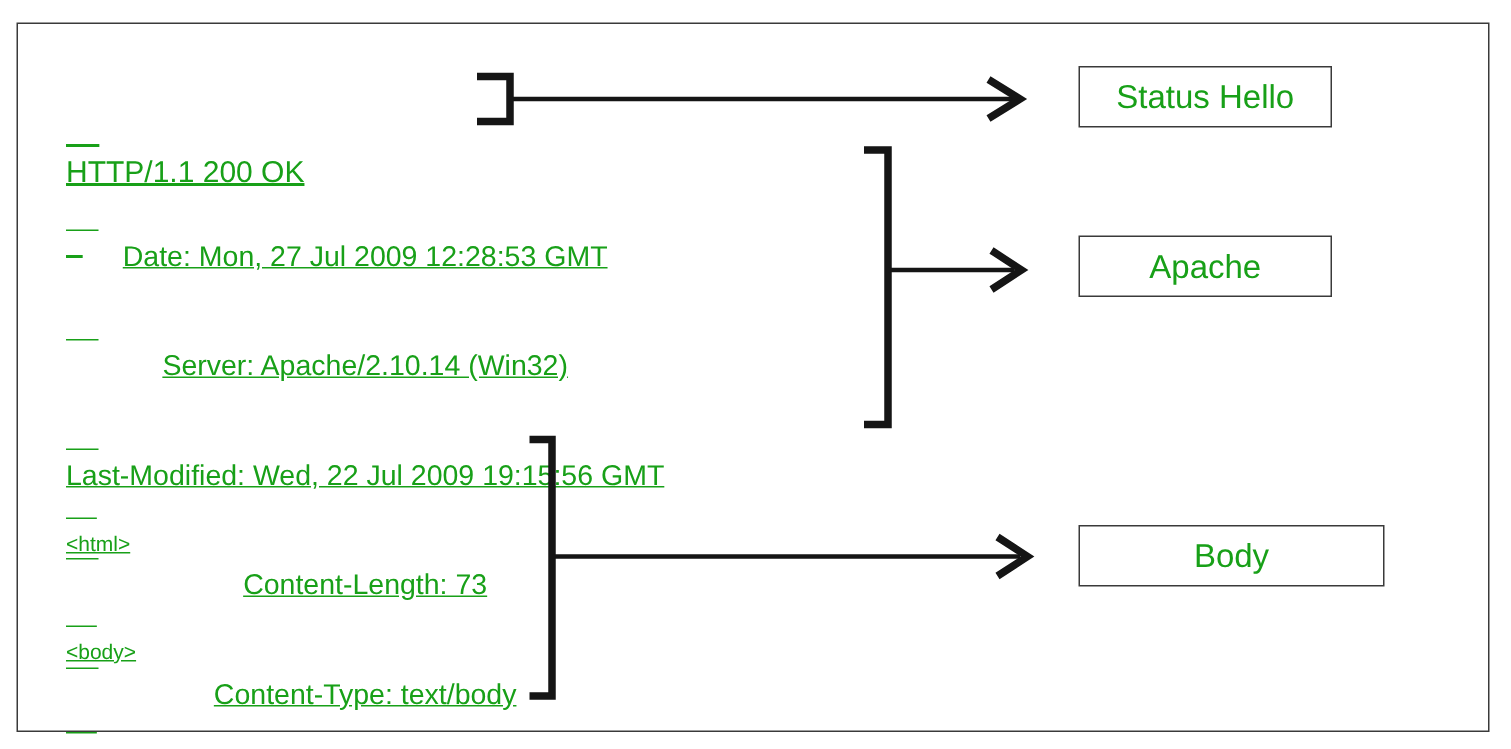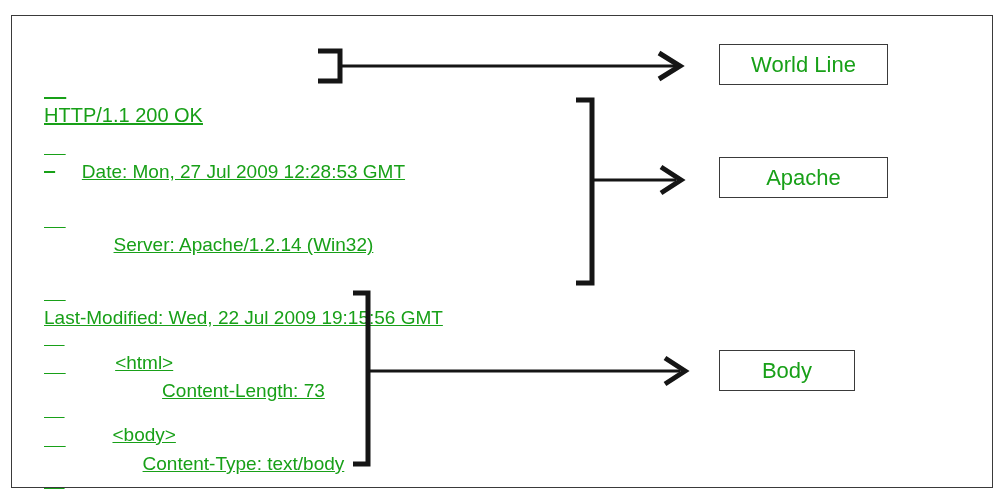--- a/index.html
+++ b/index.html
@@ -62,23 +62,22 @@
     font-size: 19px;
     line-height: 27px;
     text-align: center;
   }
   #body-block {
     left: 44px;
     top: 305px;
     font-size: 18.5px;
   }
   #body-block .text-line {
-    font-size: 19px;
+    font-size: 14px;
     line-height: 27.5px;
-    text-align: center;
   }
   
   .label-box {
     position: absolute;
     border: 1.5px solid #3a3a3a;
     background: #ffffff;
     box-sizing: border-box;
     display: flex;
     align-items: center;
     justify-content: center;
@@ -93,21 +92,21 @@
   }
   #box-headers {
     left: 719px;
     top: 157px;
     width: 169px;
     height: 41px;
   }
   #box-body {
     left: 719px;
     top: 350px;
-    width: 136px;
+    width: 204px;
     height: 41px;
   }
   
   #connectors {
     position: absolute;
     left: 0;
     top: 0;
     width: 1007px;
     height: 499px;
     pointer-events: none;
@@ -125,21 +124,21 @@
 <div id="canvas">
 
   <div id="diagram-frame"></div>
 
   <div class="text-block" id="status-line-block">
     <span class="text-line">HTTP/1.1 200 OK</span>
   </div>
 
   <div class="text-block" id="headers-block">
     <span class="text-line">Date: Mon, 27 Jul 2009 12:28:53 GMT</span>
-    <span class="text-line">Server: Apache/1.2.14 (Win32)</span>
+    <span class="text-line">Server: Apache/2.10.14 (Win32)</span>
     <span class="text-line">Last-Modified: Wed, 22 Jul 2009 19:15:56 GMT</span>
     <span class="text-line">Content-Length: 73</span>
     <span class="text-line">Content-Type: text/body</span>
     
   </div>
 
   <div class="text-block" id="body-block">
     <span class="text-line">&lt;html&gt;</span>
     <span class="text-line">&lt;body&gt;</span>
     <span class="text-line">&lt;h1&gt;Hello, World!&lt;/h1&gt;</span>
@@ -162,21 +161,21 @@
     <path class="connector-stroke" d="M 661 167 L 681 180 L 661 193" stroke-width="5"></path>
 
     <path class="connector-stroke" d="M 353 293 L 368 293 L 368 464 L 353 464" stroke-width="5"></path>
 
     <line class="connector-stroke" x1="368" y1="371" x2="680" y2="371" stroke-width="3"></line>
 
     <path class="connector-stroke" d="M 665 358 L 685 371 L 665 384" stroke-width="5"></path>
   </svg>
 
   <div class="label-box" id="box-status-line">
-    <span>World Line</span>
+    <span>Status Hello</span>
   </div>
   <div class="label-box" id="box-headers">
     <span>Apache</span>
   </div>
   <div class="label-box" id="box-body">
     <span>Body</span>
   </div>
 
 </div>
 

